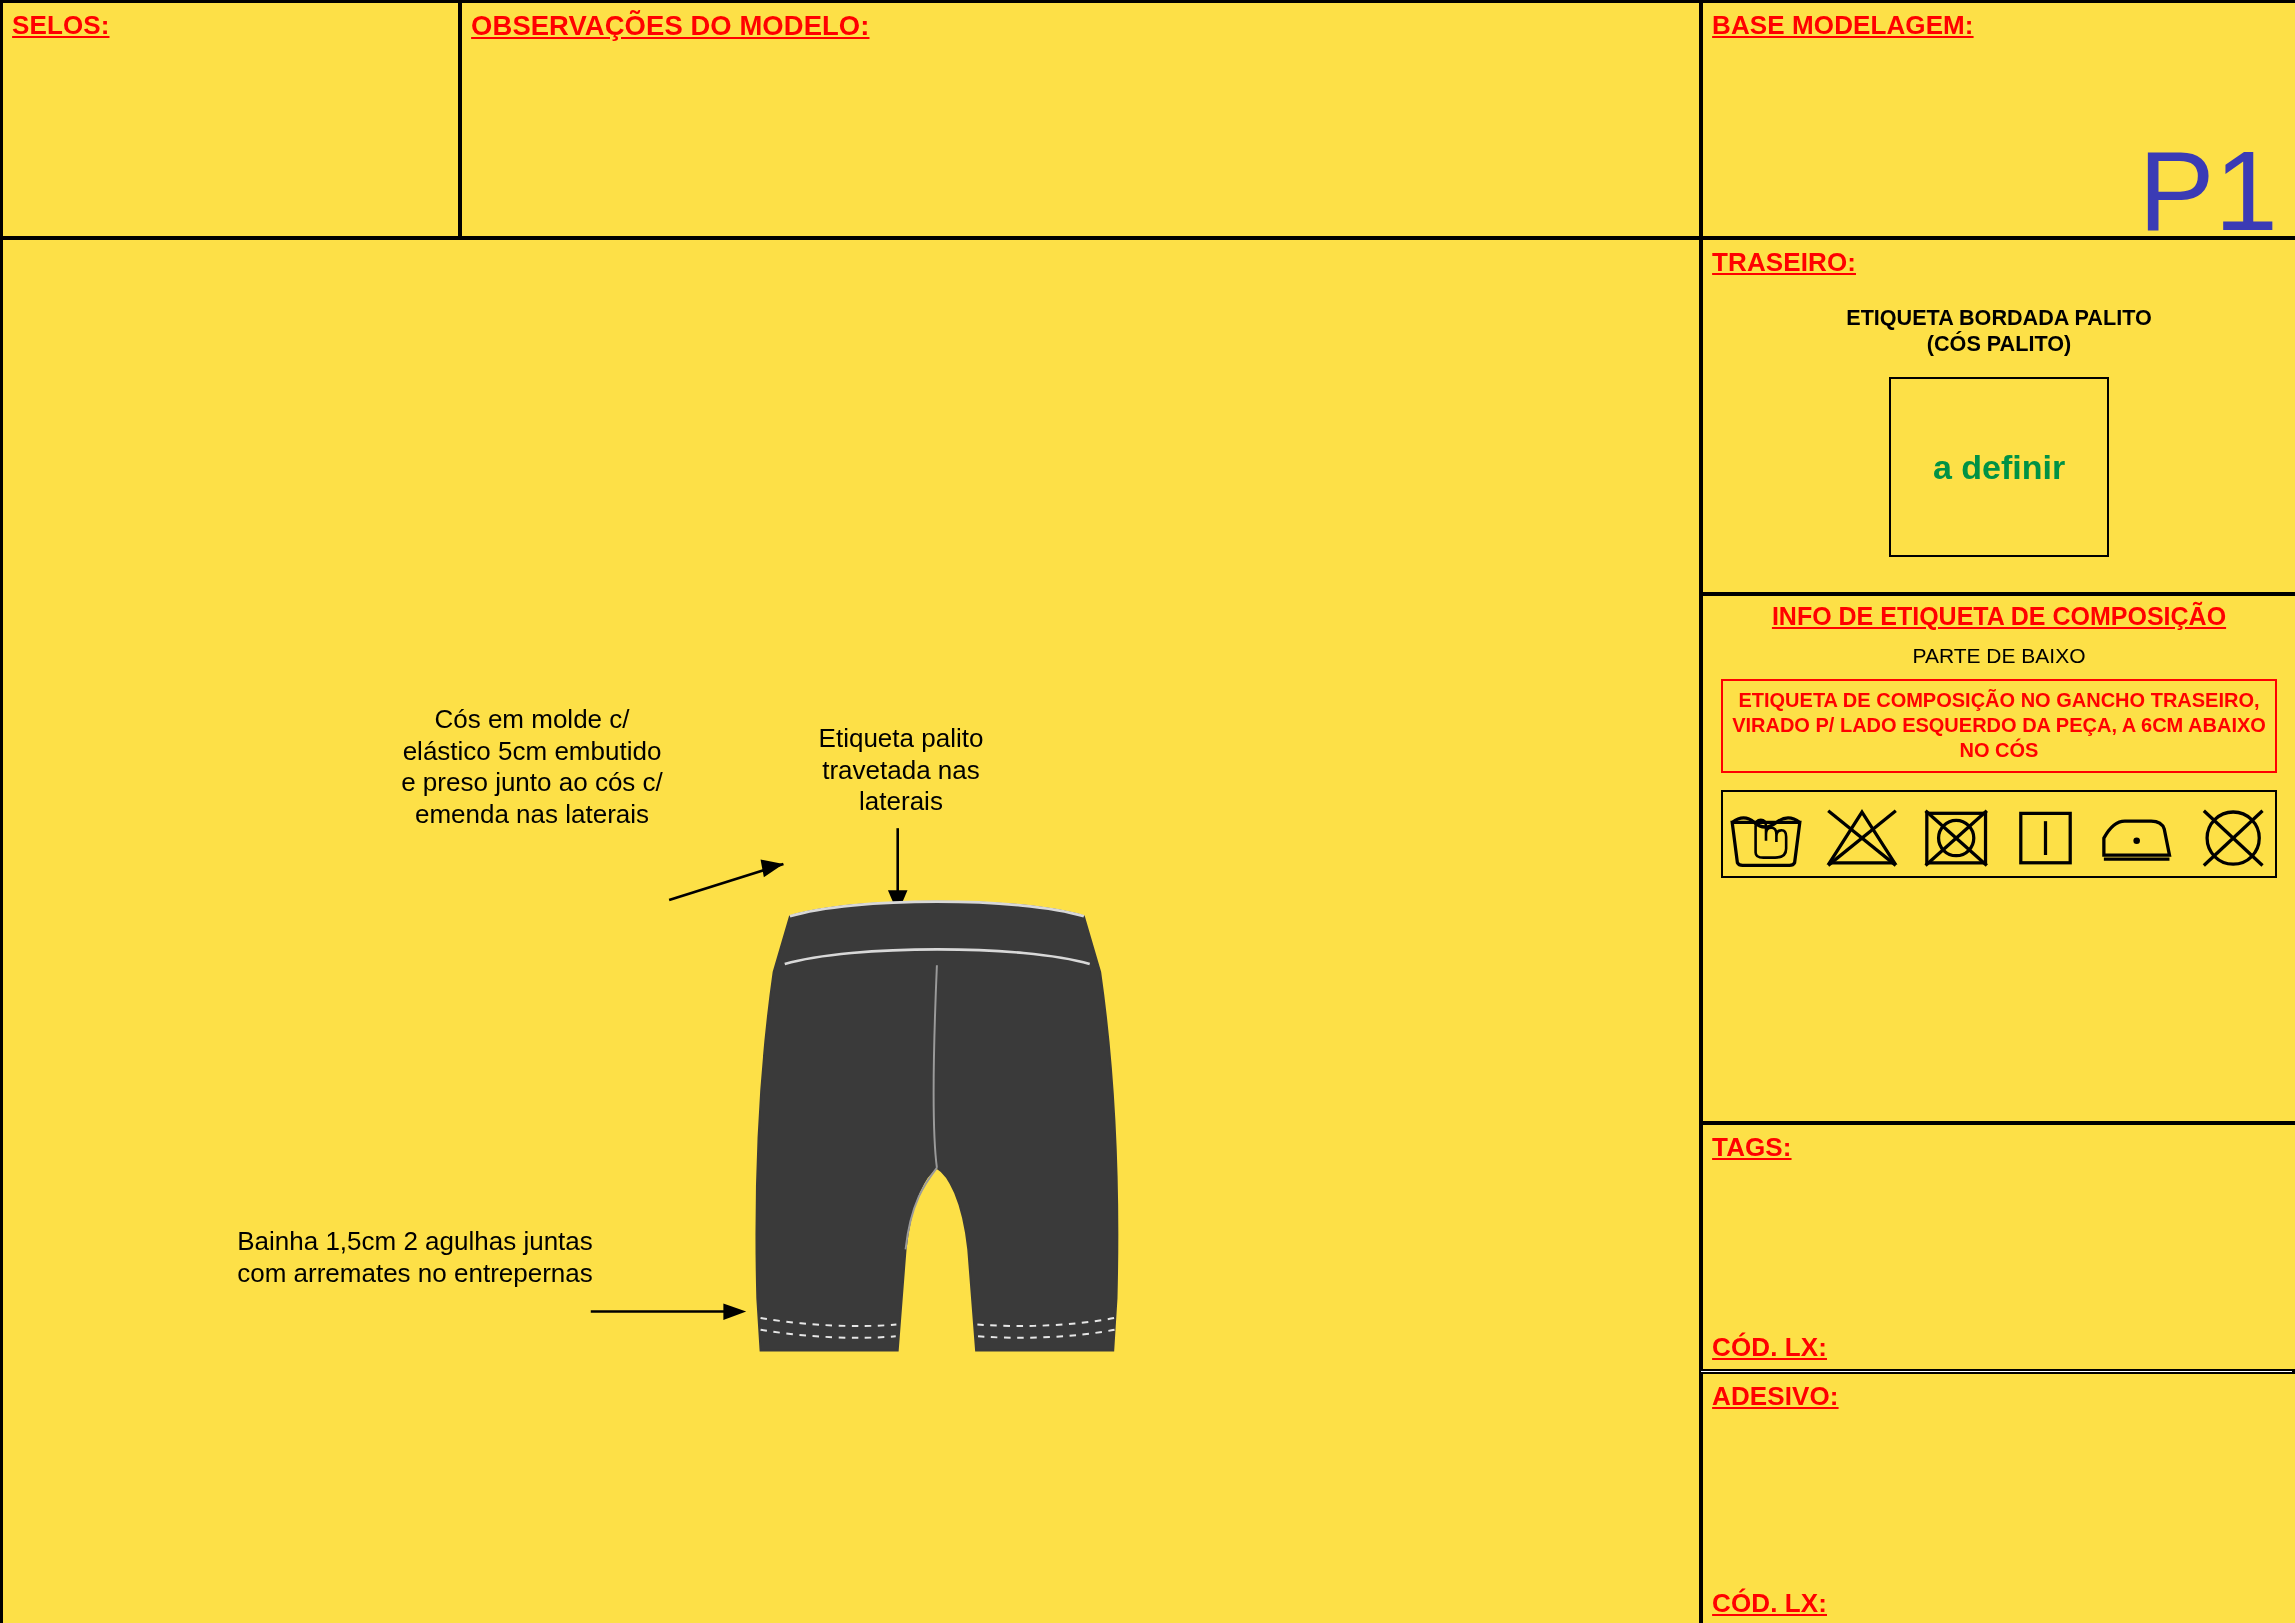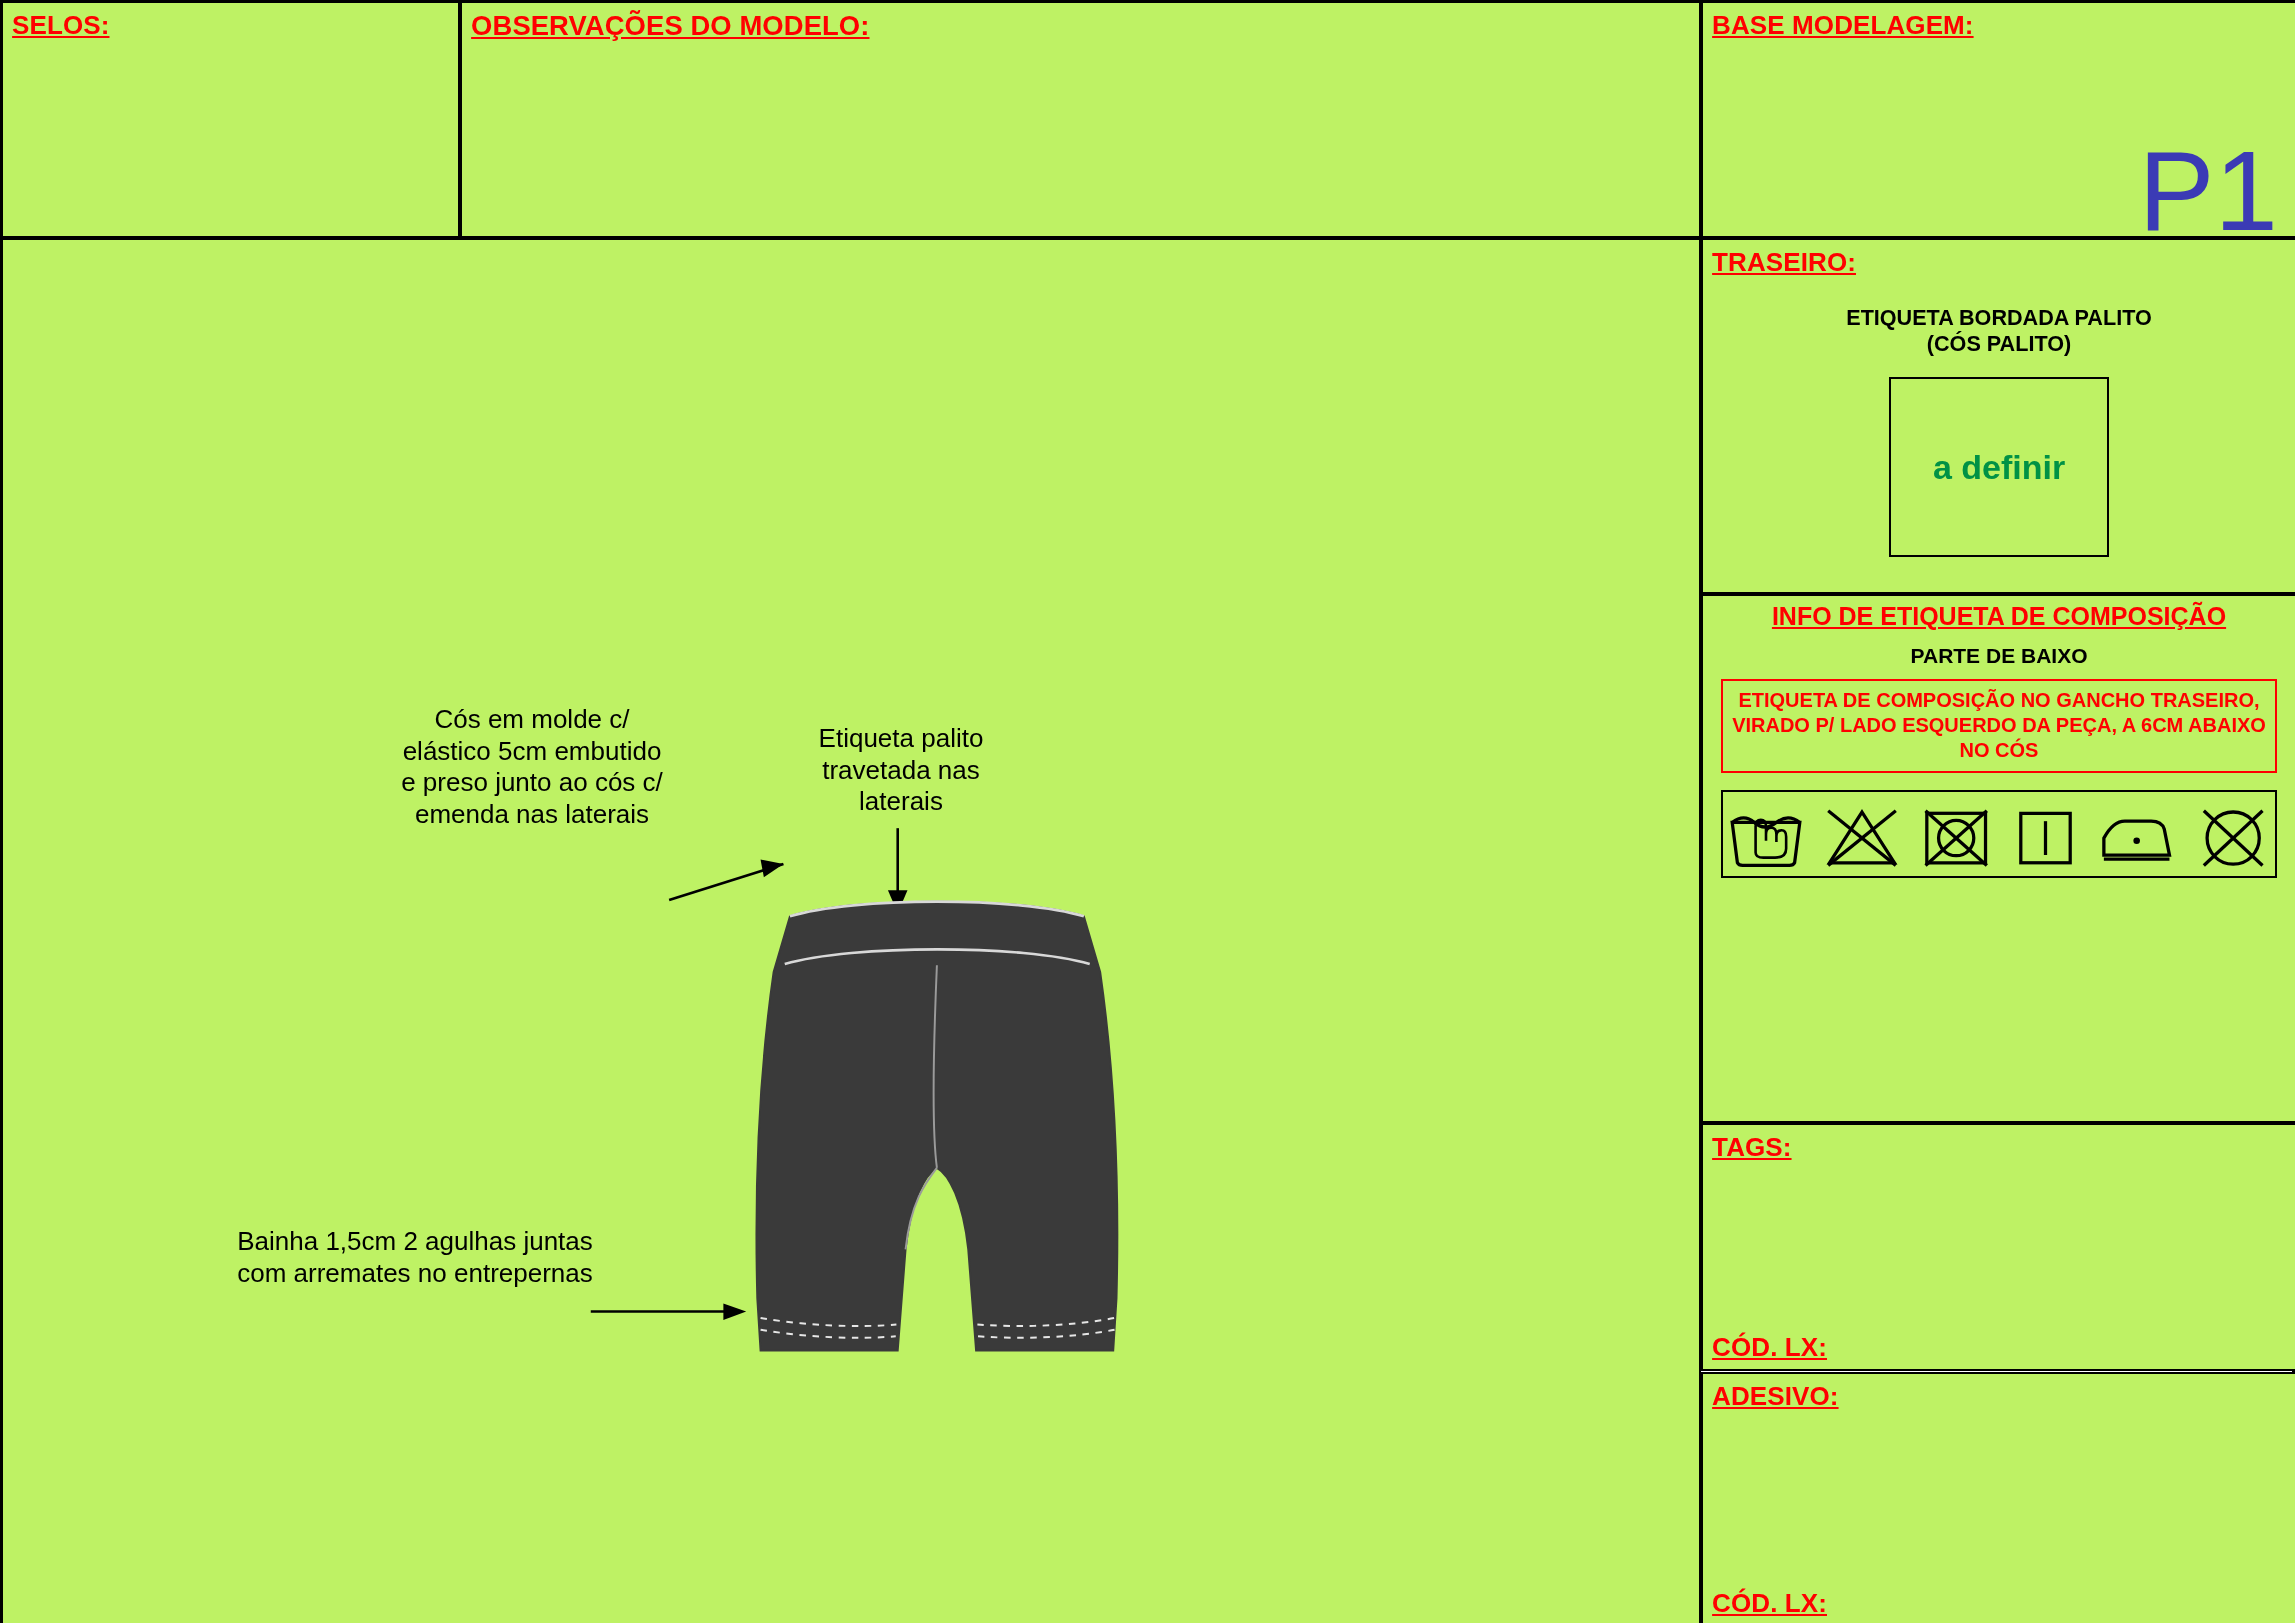--- a/index.html
+++ b/index.html
@@ -17,21 +17,21 @@
     background: #ffffff;
     box-sizing: border-box;
     border: 3.3px solid #000;
   }
 
   
   .cell {
     position: absolute;
     box-sizing: border-box;
     border: 2.6px solid #000;
-    background: #bef264;
+    background: #fde047;
   }
   .red-head {
     color: #ff0000;
     font-weight: bold;
     text-decoration: underline;
     font-size: 26px;
     letter-spacing: 0.1px;
   }
   .pad {
     padding: 6.5px 9.1px;
@@ -121,21 +121,21 @@
     color: #ff0000;
     font-weight: bold;
     text-decoration: underline;
     font-size: 25px;
     text-align: center;
     line-height: 1.2;
     padding: 5.2px 3.9px 0 3.9px;
   }
   .parte-baixo {
     text-align: center;
-    font-weight: bold;
+    font-weight: normal;
     font-size: 21px;
     margin-top: 13px;
   }
   #comp-box {
     margin: 10.5px 18.3px 0 18.3px;
     border: 2.6px solid #ff0000;
     color: #ff0000;
     font-weight: bold;
     font-size: 20px;
     text-align: center;

